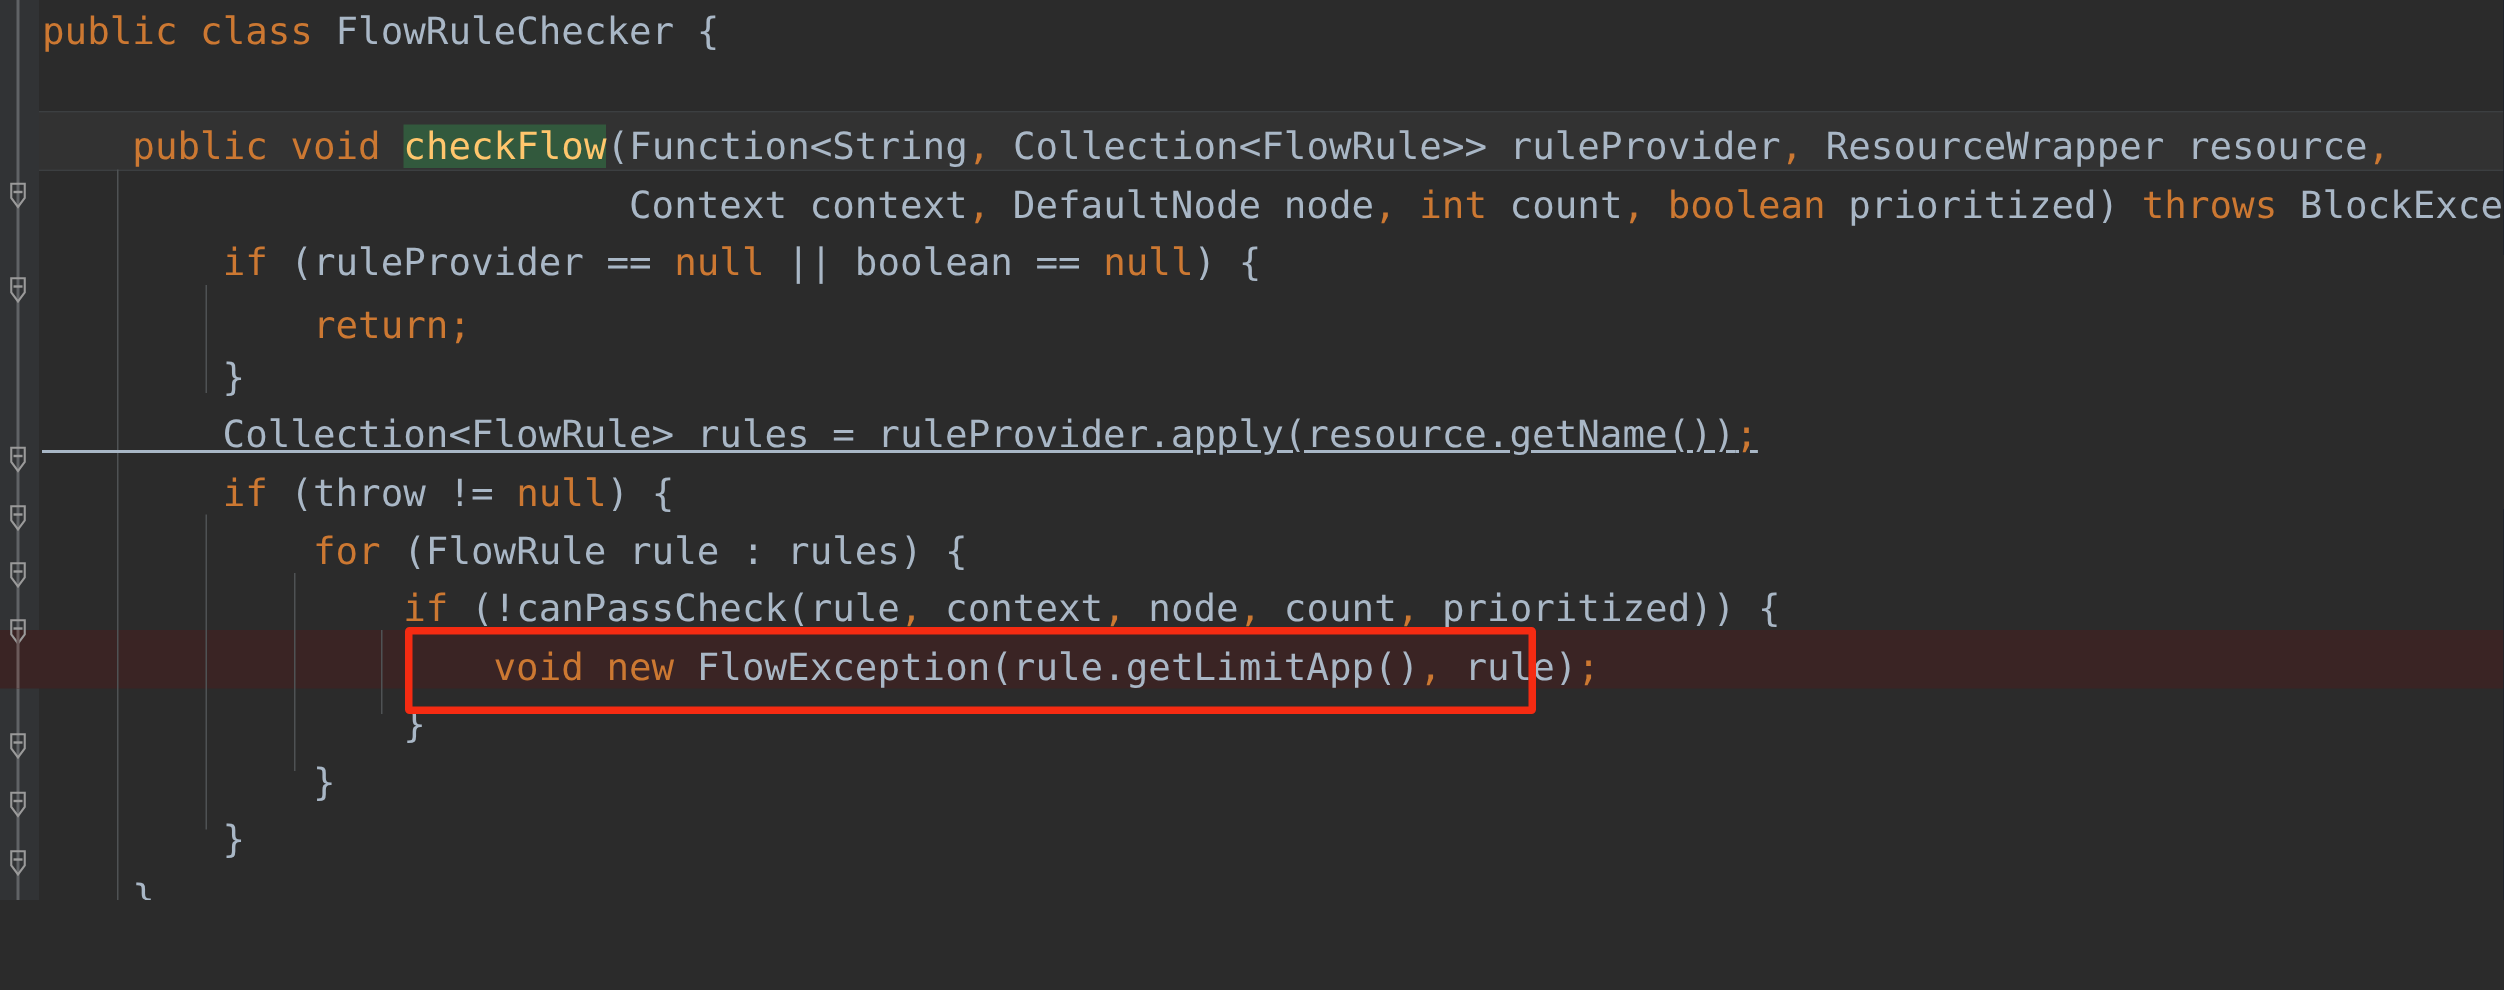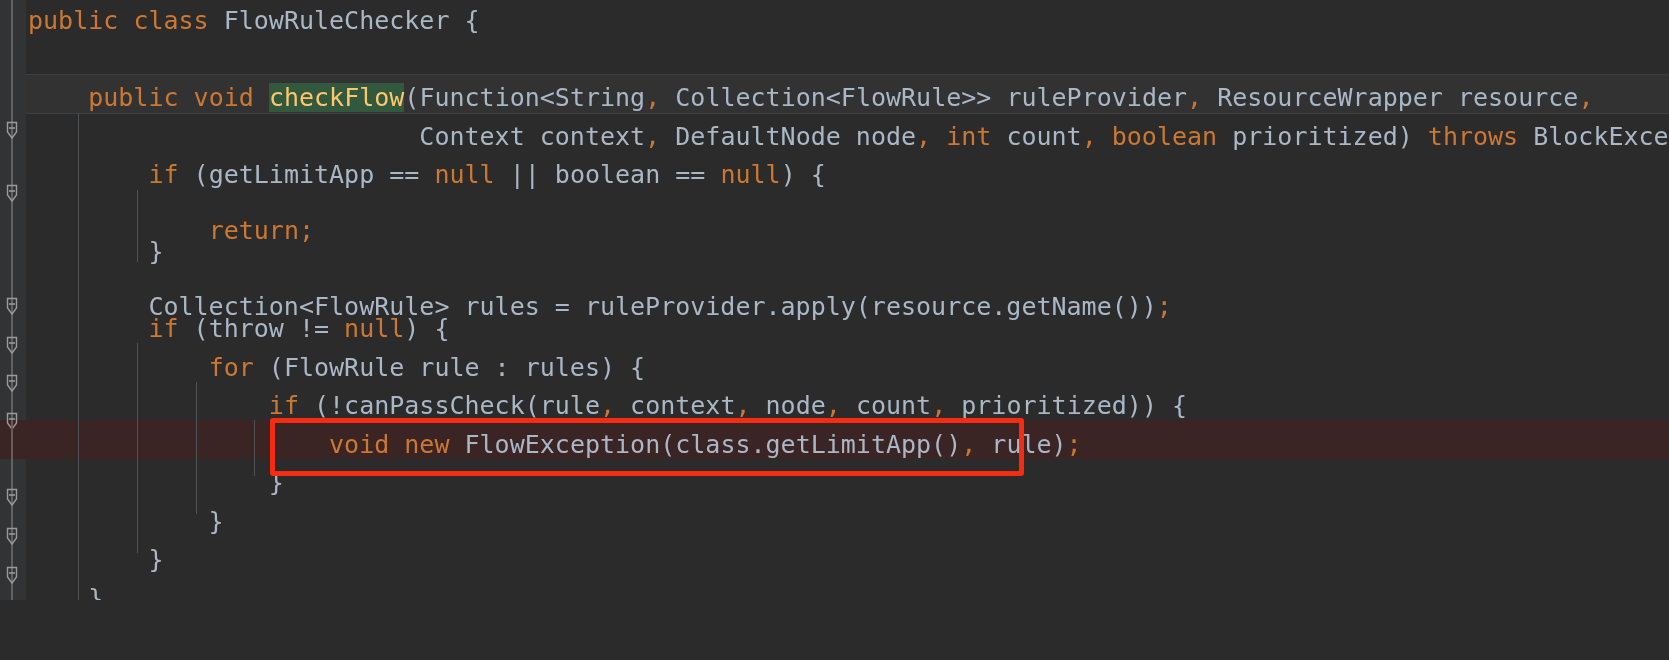--- a/index.html
+++ b/index.html
@@ -205,28 +205,28 @@
       <div class="indent-guide" style="left: 137px; top: 343px; height: 210px;"></div>
       <div class="indent-guide" style="left: 196px; top: 382px; height: 132px;"></div>
       <div class="indent-guide" style="left: 254px; top: 420px; height: 56px;"></div>
     </div>
 
   <div id="code-lines">
       <div class="code-line" style="top: 2px; left: 28px;"><span class="kw">public</span><span class="pu"> </span><span class="kw">class</span><span class="id"> FlowRuleChecker {</span></div>
       <div class="code-line" style="top: 40.5px; left: 28px;">&nbsp;</div>
       <div class="code-line" style="top: 79px; left: 28px;"><span class="pu">    </span><span class="kw">public</span><span class="pu"> </span><span class="kw">void</span><span class="pu"> </span><span class="mth-hl">checkFlow</span><span class="id">(Function&lt;String</span><span class="cm">,</span><span class="id"> Collection&lt;FlowRule&gt;&gt; ruleProvider</span><span class="cm">,</span><span class="id"> ResourceWrapper resource</span><span class="cm">,</span></div>
       <div class="code-line" style="top: 117.5px; left: 28px;"><span class="id">                          Context context</span><span class="cm">,</span><span class="id"> DefaultNode node</span><span class="cm">,</span><span class="pu"> </span><span class="kw">int</span><span class="id"> count</span><span class="cm">,</span><span class="pu"> </span><span class="kw">boolean</span><span class="id"> prioritized) </span><span class="kw">throws</span><span class="id"> BlockExcept</span></div>
-      <div class="code-line" style="top: 156px; left: 28px;"><span class="pu">        </span><span class="kw">if</span><span class="id"> (getLimitApp == </span><span class="kw">null</span><span class="id"> || boolean == </span><span class="kw">null</span><span class="id">) {</span></div>
-      <div class="code-line" style="top: 212px; left: 28px; text-align: center;"><span class="pu">            </span><span class="kw">return</span><span class="cm">;</span></div>
+      <div class="code-line" style="top: 156px; left: 28px;"><span class="pu">        </span><span class="kw">if</span><span class="id"> (ruleProvider == </span><span class="kw">null</span><span class="id"> || boolean == </span><span class="kw">null</span><span class="id">) {</span></div>
+      <div class="code-line" style="top: 198px; left: 28px; text-align: center;"><span class="pu">            </span><span class="kw">return</span><span class="cm">;</span></div>
       <div class="code-line" style="top: 233px; left: 28px;"><span class="id">        }</span></div>
-      <div class="code-line" style="top: 288px; left: 28px;"><span class="id">        Collection&lt;FlowRule&gt; rules = ruleProvider.apply(resource.getName())</span><span class="cm">;</span></div>
+      <div class="code-line" style="top: 271px; left: 28px; text-decoration: underline;"><span class="id">        Collection&lt;FlowRule&gt; rules = ruleProvider.apply(resource.getName())</span><span class="cm">;</span></div>
       <div class="code-line" style="top: 310px; left: 28px;"><span class="pu">        </span><span class="kw">if</span><span class="id"> (throw != </span><span class="kw">null</span><span class="id">) {</span></div>
       <div class="code-line" style="top: 348.5px; left: 28px;"><span class="pu">            </span><span class="kw">for</span><span class="id"> (FlowRule rule : rules) {</span></div>
       <div class="code-line" style="top: 387px; left: 28px;"><span class="pu">                </span><span class="kw">if</span><span class="id"> (!canPassCheck(rule</span><span class="cm">,</span><span class="id"> context</span><span class="cm">,</span><span class="id"> node</span><span class="cm">,</span><span class="id"> count</span><span class="cm">,</span><span class="id"> prioritized)) {</span></div>
-      <div class="code-line" style="top: 425.5px; left: 28px;"><span class="pu">                    </span><span class="kw">void</span><span class="pu"> </span><span class="kw">new</span><span class="id"> FlowException(class.getLimitApp()</span><span class="cm">,</span><span class="id"> rule)</span><span class="cm">;</span></div>
+      <div class="code-line" style="top: 425.5px; left: 28px;"><span class="pu">                    </span><span class="kw">void</span><span class="pu"> </span><span class="kw">new</span><span class="id"> FlowException(rule.getLimitApp()</span><span class="cm">,</span><span class="id"> rule)</span><span class="cm">;</span></div>
       <div class="code-line" style="top: 464px; left: 28px;"><span class="id">                }</span></div>
       <div class="code-line" style="top: 502.5px; left: 28px;"><span class="id">            }</span></div>
       <div class="code-line" style="top: 541px; left: 28px;"><span class="id">        }</span></div>
       <div class="code-line" style="top: 579.5px; left: 28px;"><span class="id">    }</span></div>
     </div>
 
   <div class="annot-rect" id="annot" style="left: 270px; top: 418px; width: 754px; height: 58px; border-color: rgb(245, 43, 18);"></div>
 
 </div>
 

